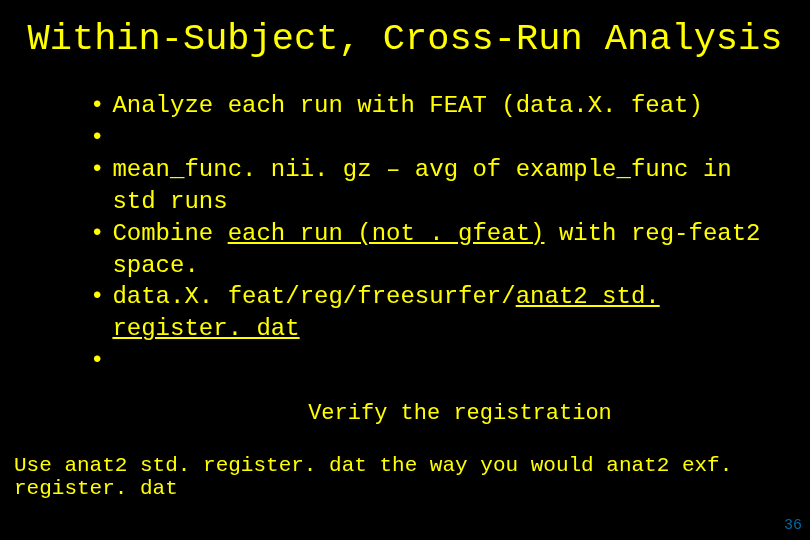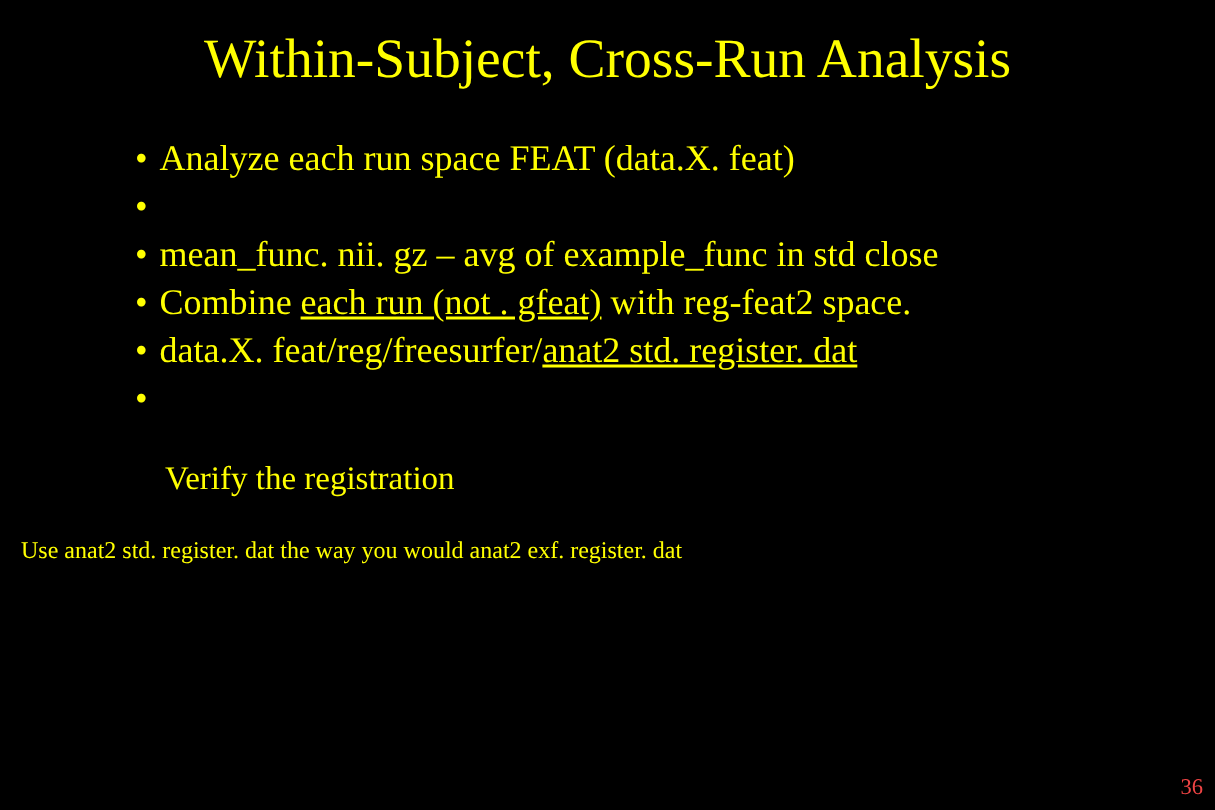--- a/index.html
+++ b/index.html
@@ -13,20 +13,21 @@
       background-color: #000000;
       color: #ffff00;
       font-family: "Times New Roman", Times, serif;
       overflow: hidden;
       position: relative;
     }
     .slide {
       width: 100%;
       height: 100%;
       position: relative;
+      font-family: Liberation Mono, monospace;
     }
     .title {
       font-size: 37px;
       text-align: center;
       padding-top: 18px;
       padding-bottom: 30px;
       font-weight: normal;
     }
     .bullets {
       padding-left: 90px;
@@ -36,63 +37,64 @@
       font-size: 24px;
       line-height: 1.33;
       display: flex;
     }
     .bullet-marker {
       margin-right: 8px;
     }
     .sub-block {
       padding-left: 110px;
       padding-top: 22px;
+      text-align: center;
     }
     .sub-line {
       font-size: 22px;
       line-height: 1.35;
     }
     .sub-line.indent {
       padding-left: 22px;
     }
     .footer-line {
-      font-size: 16px;
+      font-size: 21px;
       padding-left: 14px;
       padding-right: 10px;
       padding-top: 25px;
     }
     .page-num {
       position: absolute;
       bottom: 6px;
       right: 8px;
       font-size: 15px;
-      color: #ef4444;
+      color: #0369a1;
     }
     .u {
       text-decoration: underline;
     }
   </style>
 </head>
 <body>
 
 <div class="slide">
 
   <h1 class="title">Within-Subject, Cross-Run Analysis</h1>
 
   <div class="bullets">
     <div class="bullet">
       <span class="bullet-marker">•</span>
-      <span>Analyze each run space FEAT (data.X. feat)</span>
+      <span>Analyze each run with FEAT (data.X. feat)</span>
     </div>
     <div class="bullet">
       <span class="bullet-marker">•</span>
     </div>
     <div class="bullet">
       <span class="bullet-marker">•</span>
-      <span>mean_func. nii. gz – avg of example_func in std close</span>
+      <span>mean_func. nii. gz – avg of example_func in std runs</span>
     </div>
     <div class="bullet">
       <span class="bullet-marker">•</span>
       <span><span>Combine </span><span class="u">each run (not . gfeat)</span><span> with reg-feat2 space.</span></span>
     </div>
     <div class="bullet">
       <span class="bullet-marker">•</span>
       <span><span>data.X. feat/reg/freesurfer/</span><span class="u">anat2 std. register. dat</span></span>
     </div>
     <div class="bullet">

